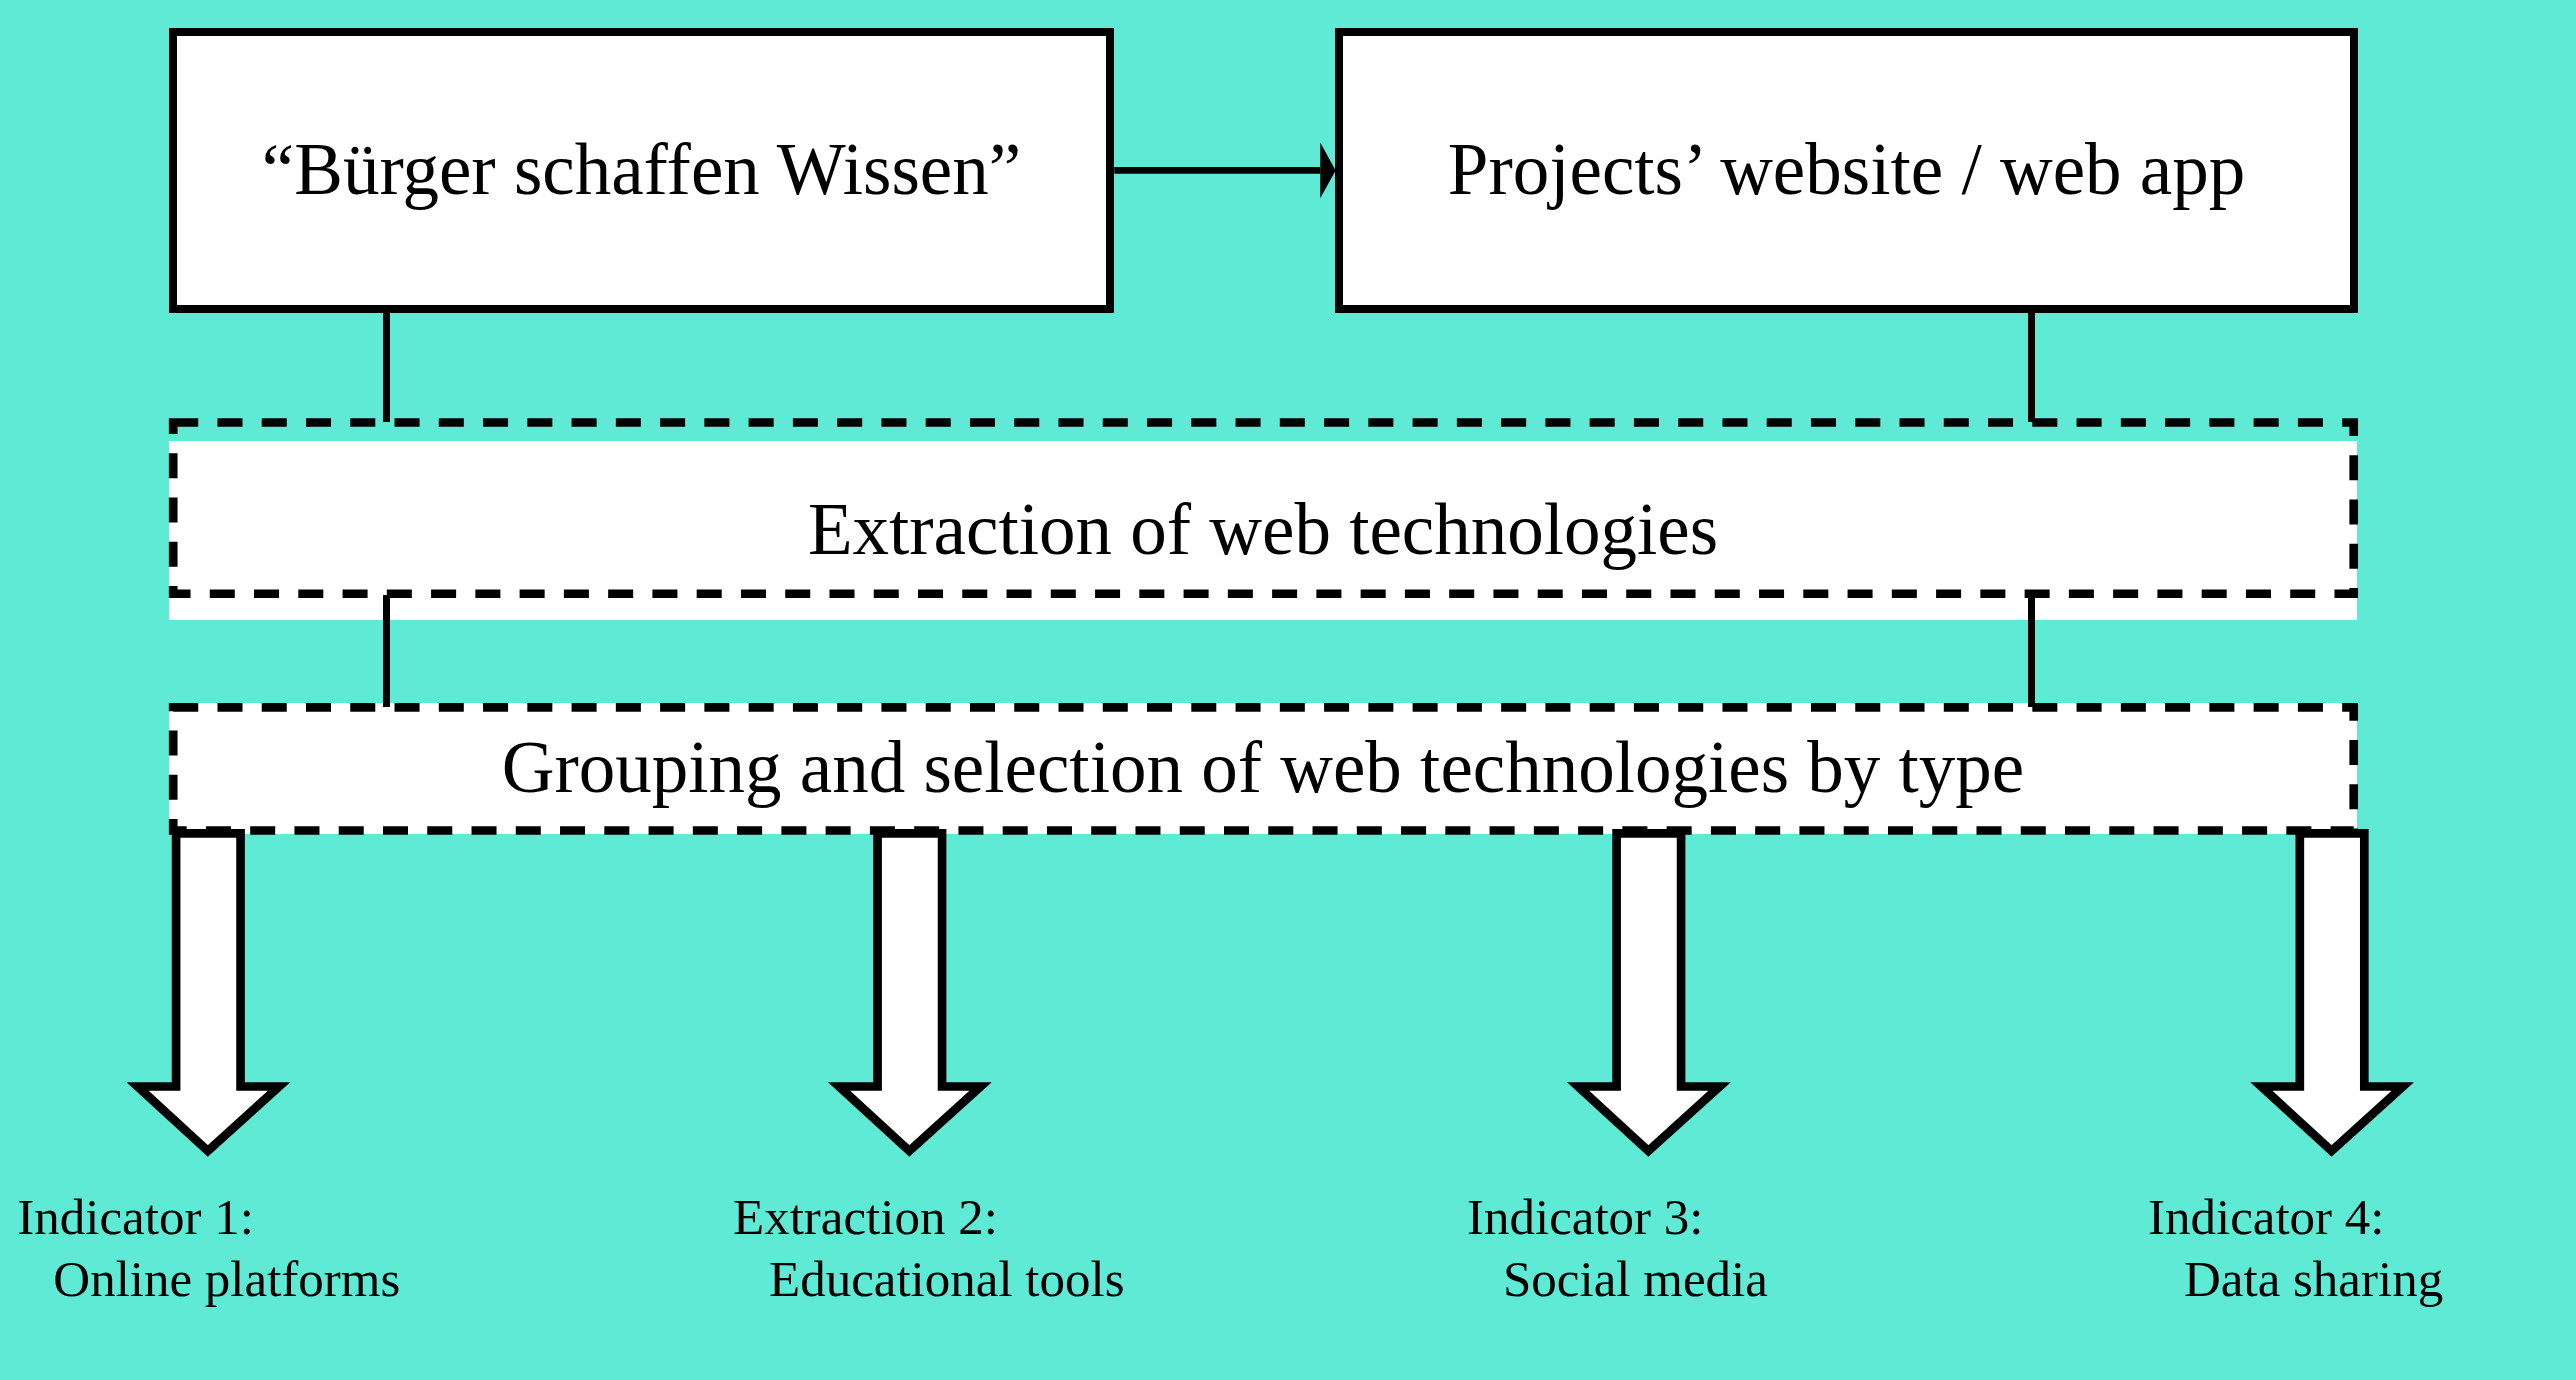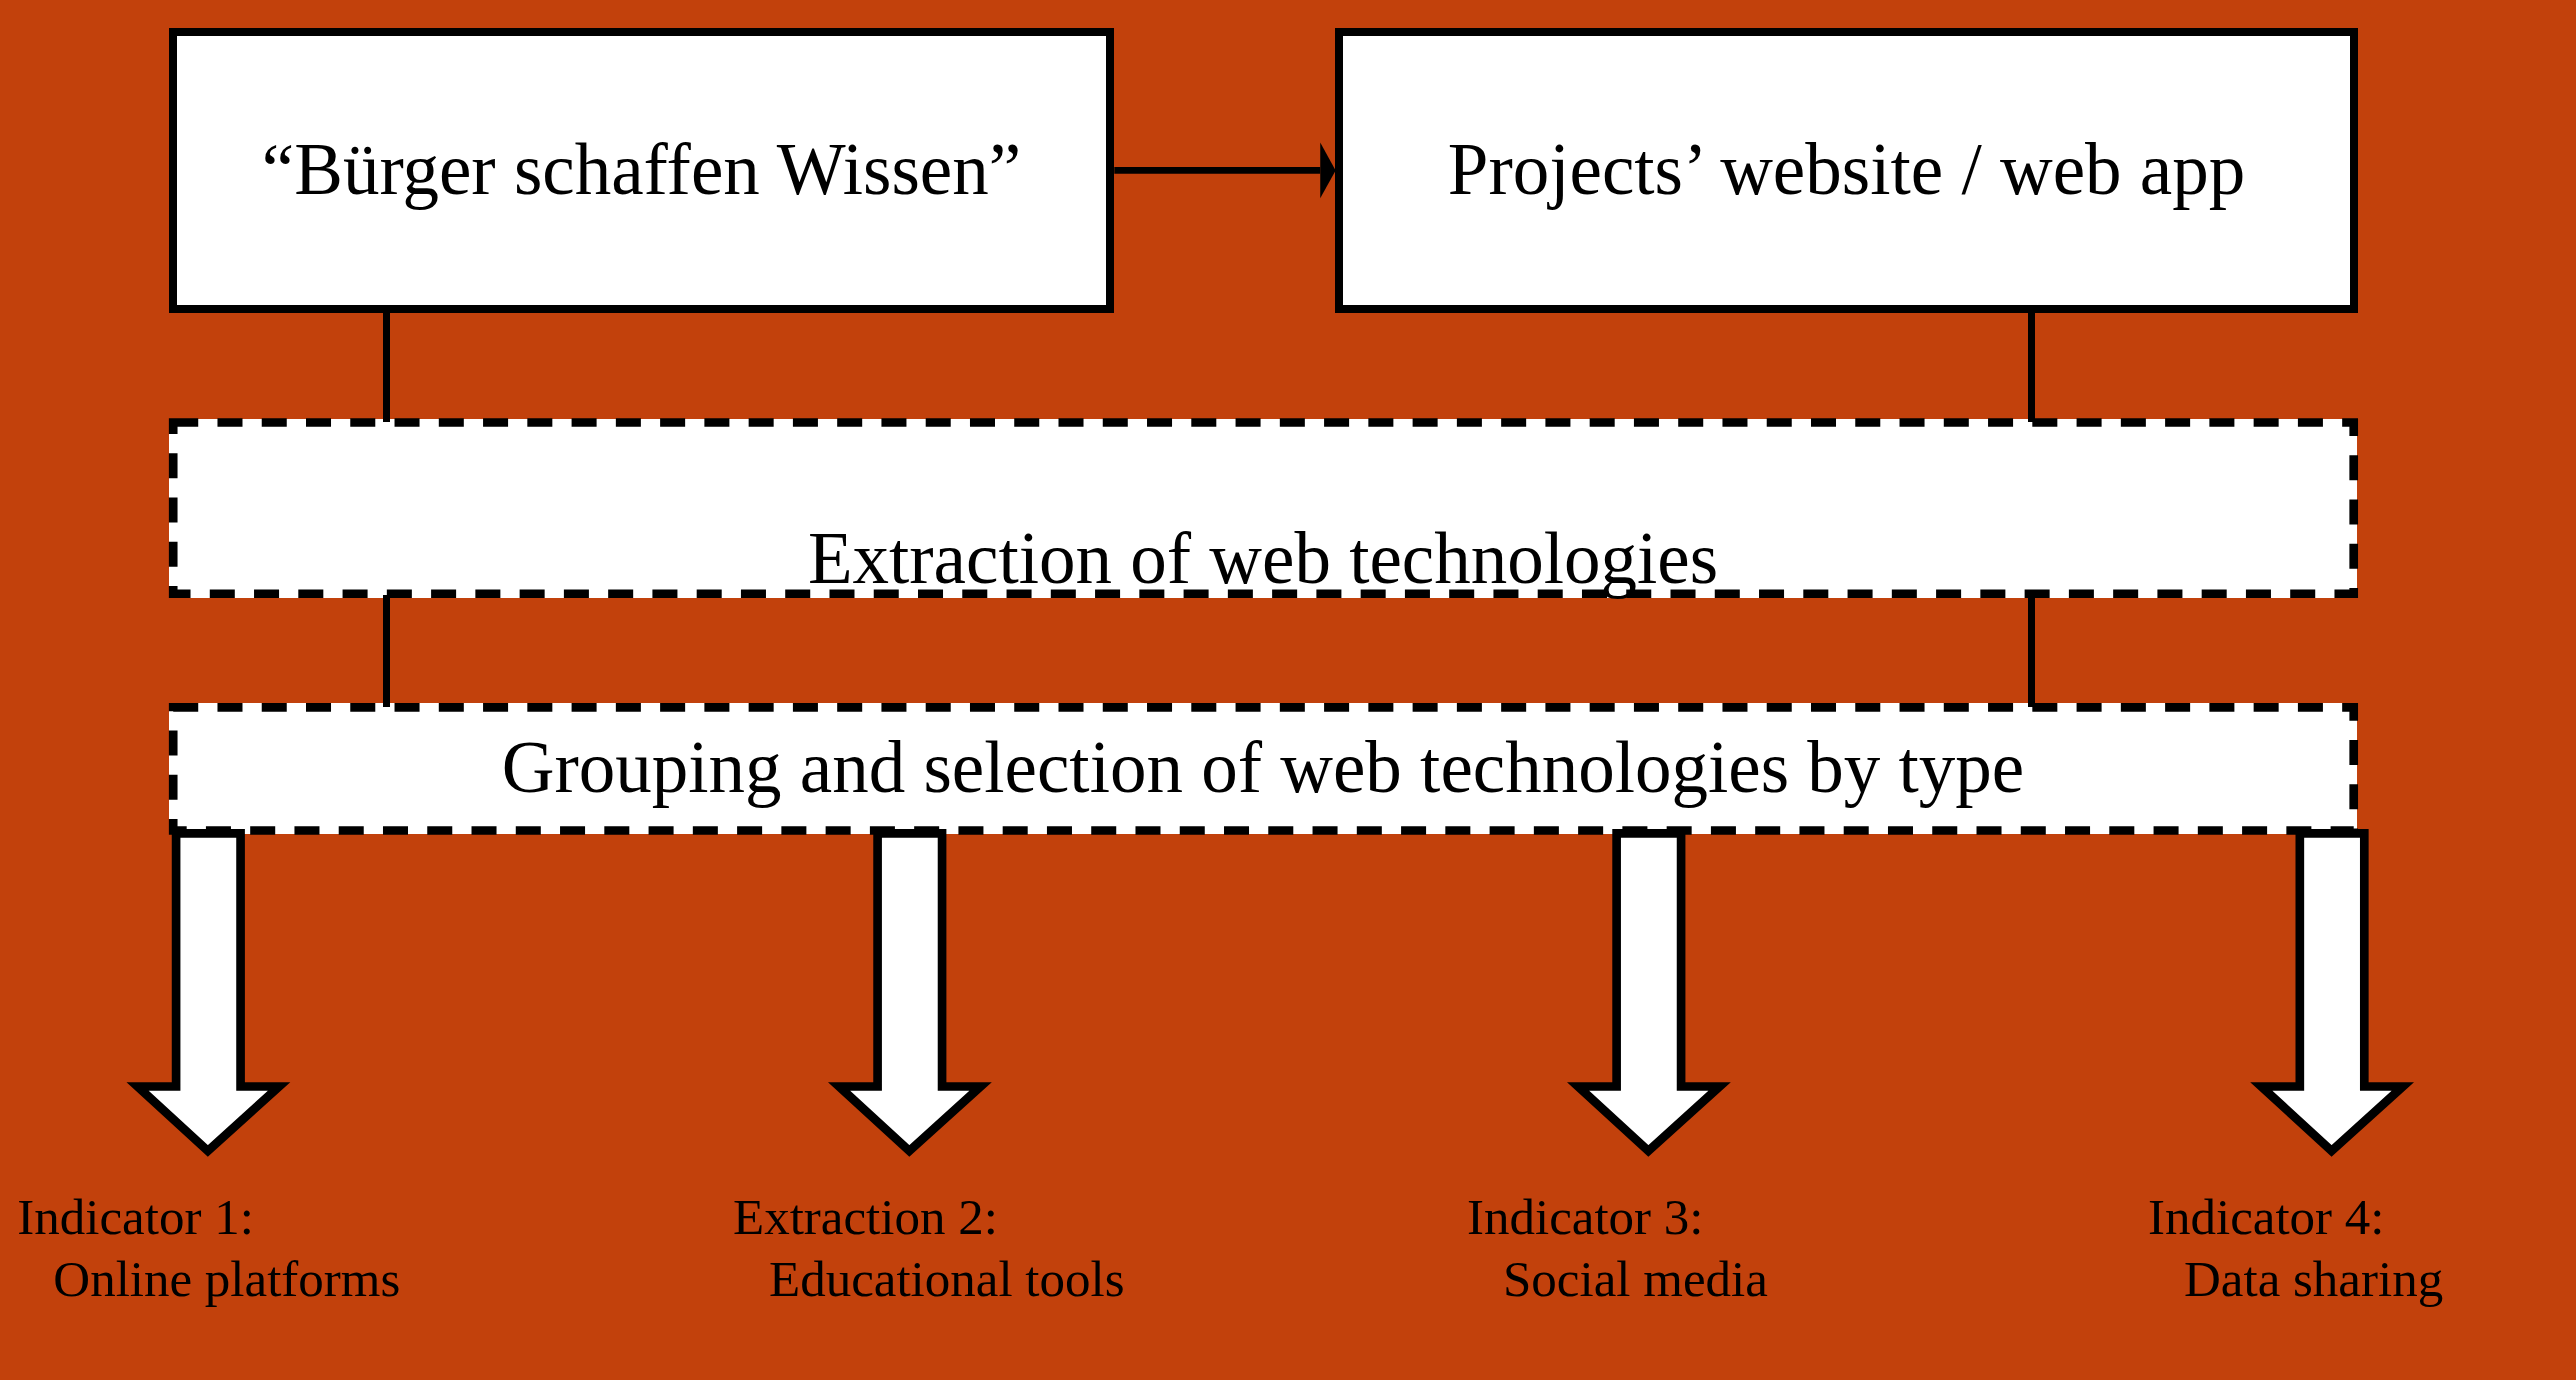--- a/index.html
+++ b/index.html
@@ -7,21 +7,21 @@
     padding: 0;
     background: #ffffff;
   }
   body {
     font-family: "Liberation Serif", "DejaVu Serif", serif;
   }
   #canvas {
     position: relative;
     width: 2576px;
     height: 1381px;
-    background: #c2410c;
+    background: #5eead4;
     overflow: hidden;
   }
   .solid-box {
     position: absolute;
     border: 8.7px solid #000000;
     background: #ffffff;
     box-sizing: border-box;
     display: flex;
     align-items: center;
     justify-content: center;
@@ -70,21 +70,21 @@
 <div id="canvas">
 
   <div class="solid-box" style="left:169px; top:28px; width:945px; height:285px;">
     <span class="box-label">“Bürger schaffen Wissen”</span>
   </div>
 
   <div class="solid-box" style="left:1335px; top:28px; width:1023px; height:285px;">
     <span class="box-label">Projects’ website / web app</span>
   </div>
 
-  <div class="dashed-box" style="left:169px; top:419px; width:2188px; height:179px;align-items:flex-end;">
+  <div class="dashed-box" style="left:169px; top:441px; width:2188px; height:179px;">
     <span class="box-label">Extraction of web technologies</span>
   </div>
 
   <div class="dashed-box" style="left:169px; top:703px; width:2188px; height:131px;">
     <span class="box-label">Grouping and selection of web technologies by type</span>
   </div>
 
   <div class="vline" style="left:383px; top:310px; height:112px;"></div>
   <div class="vline" style="left:2028px; top:310px; height:112px;"></div>
   <div class="vline" style="left:383px; top:595px; height:112px;"></div>

